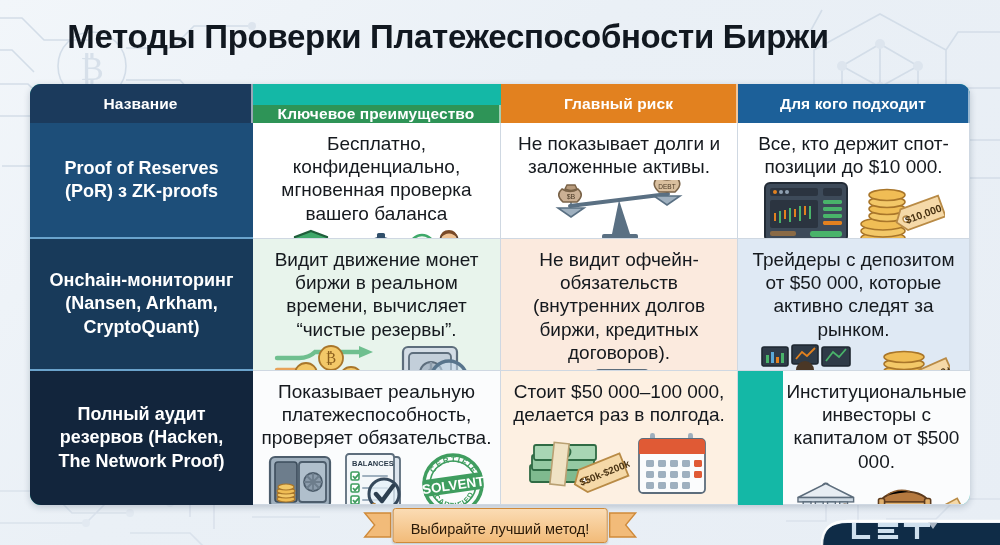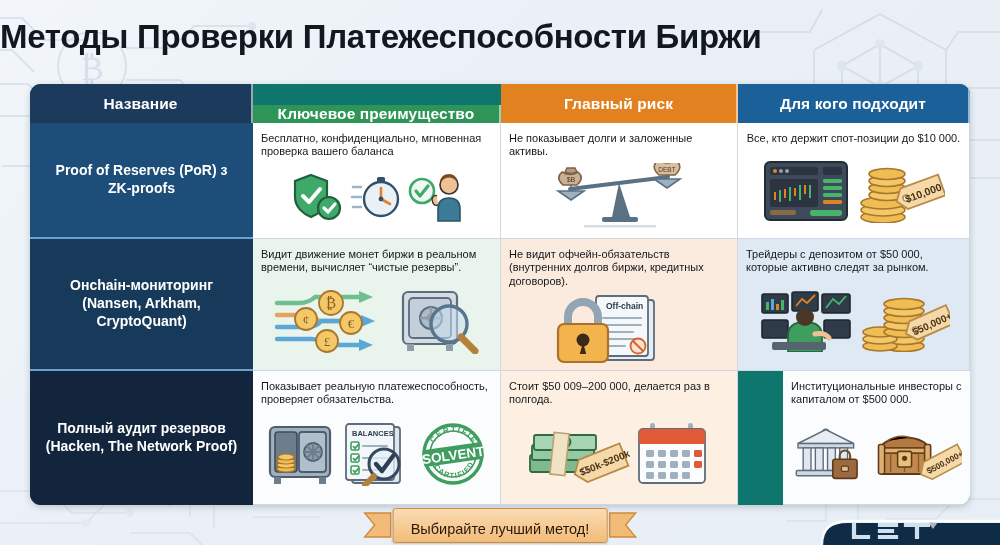--- a/index.html
+++ b/index.html
@@ -15,70 +15,70 @@
   .bg-wrap{ position:absolute; inset:0; overflow:hidden; z-index:0;
             background:linear-gradient(135deg,#f2f6fa 0%,#eaf0f6 40%,#e8eef5 100%); }
   .bg-wrap svg{ position:absolute; }
   .bg-left { left:-18px; top:-12px; }
   .bg-right{ right:-10px; top:-8px; }
   .bg-bl   { left:-10px; bottom:-6px; }
   .bg-br   { right:-6px; bottom:-6px; }
 
   
   .title{
-    position:absolute; top:18px; left:0; width:896px; text-align:left;
+    position:absolute; top:18px; left:0; width:896px; text-align:center;
     font-size:33px; font-weight:bold; color:#111820; letter-spacing:-0.3px;
     z-index:3; white-space:nowrap;
   }
 
   
   .table{
     position:absolute; left:30px; top:84px; width:940px; height:421px;
     z-index:2; border-radius:11px; overflow:hidden;
     box-shadow:0 2px 7px rgba(20,40,70,.22);
-    background:#0f766e;
+    background:#14b8a6;
     display:grid;
     grid-template-columns:223px 248px 237px 232px;
     grid-template-rows:39px 116px 132px 134px;
   }
 
   .hcell{
     display:flex; align-items:center; justify-content:center;
     color:#fff; font-weight:bold; font-size:15.5px; letter-spacing:.1px;
     border-right:2px solid rgba(255,255,255,.55);
     white-space:nowrap;
   }
   .hcell:last-child{ border-right:none; }
   .h1{ background:#1b3a5c; }
   .h2{ background:#2e9457;margin-top:21px; }
   .h3{ background:#e2811f; }
   .h4{ background:#1c6099; }
 
   
   .mcell{
     display:flex; align-items:center; justify-content:center; text-align:center;
-    color:#fff; font-weight:bold; font-size:14px; line-height:1.28;
+    color:#fff; font-weight:bold; font-size:18px; line-height:1.28;
     padding:10px 12px; border-bottom:2px solid #6aa3cc;
   }
   .m1{ background:#1d4e79; }
   .m2{ background:#183a5a; }
   .m3{ background:#12253c; border-bottom:none; }
 
   
   .cell{
     position:relative; padding:9px 8px 4px;
     border-right:1px solid #cfd8e2;
     border-bottom:1px solid #cfd8e2;
     display:flex; flex-direction:column; align-items:center;
     overflow:hidden;
   }
   .cell:last-child{ border-right:none;margin-left:45px; }
 
   .ctext{
-    text-align:left; color:#15191e; font-size:11px; line-height:1.22;
+    text-align:center; color:#15191e; font-size:19px; line-height:1.22;
     font-weight:400;
   }
   .art{
     flex:1; width:100%; display:flex; align-items:center; justify-content:center;
     gap:4px; margin-top:2px;
   }
 
   
   .bg-white { background:#ffffff; }
   .bg-mint  { background:#e8f4ec; }
@@ -459,21 +459,21 @@
         <text font-size="7.5" font-weight="bold" fill="#3f9d5f" letter-spacing="1.2" font-family="Liberation Sans, sans-serif">
           <textPath href="#arcBot" startOffset="16%">CARTIFIED</textPath>
         </text>
         <rect x="5" y="24" width="60" height="17" rx="2.4" fill="#3f9d5f" transform="rotate(-8 35 32)"></rect>
         <text x="35" y="38" font-size="13.5" font-weight="bold" fill="#fff" text-anchor="middle" transform="rotate(-8 35 32)" font-family="Liberation Sans, sans-serif">SOLVENT</text>
       </svg>
     </div>
   </div>
 
   <div class="cell bg-cream row-last">
-    <div class="ctext">Стоит $50 009–200 000, делается раз в полгода.</div>
+    <div class="ctext">Стоит $50 000–100 000, делается раз в полгода.</div>
     <div class="art">
 
       <svg width="104" height="66" viewBox="0 0 104 66">
         <g stroke="#2f6b44" stroke-width="1.8">
           <rect x="4" y="34" width="62" height="17" rx="2" fill="#7fba8f"></rect>
           <rect x="6" y="24" width="62" height="15" rx="2" fill="#94c9a2"></rect>
           <rect x="8" y="14" width="62" height="15" rx="2" fill="#a8d6b4"></rect>
           <circle cx="39" cy="21" r="5.5" fill="#7fba8f"></circle>
         </g>
         <rect x="26" y="12" width="15" height="42" fill="#f0e2c4" stroke="#b9a072" stroke-width="1.6" transform="rotate(6 34 33)"></rect>

